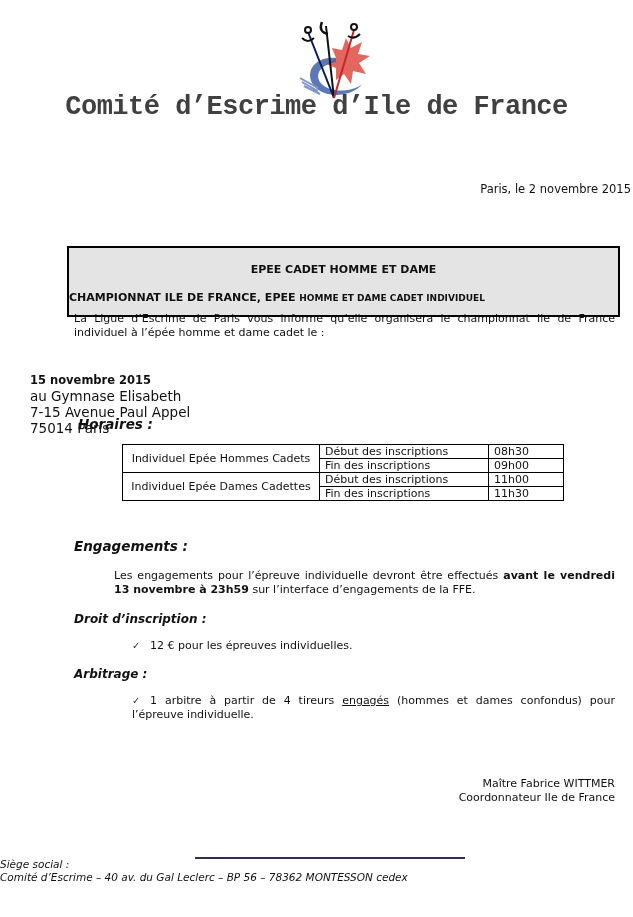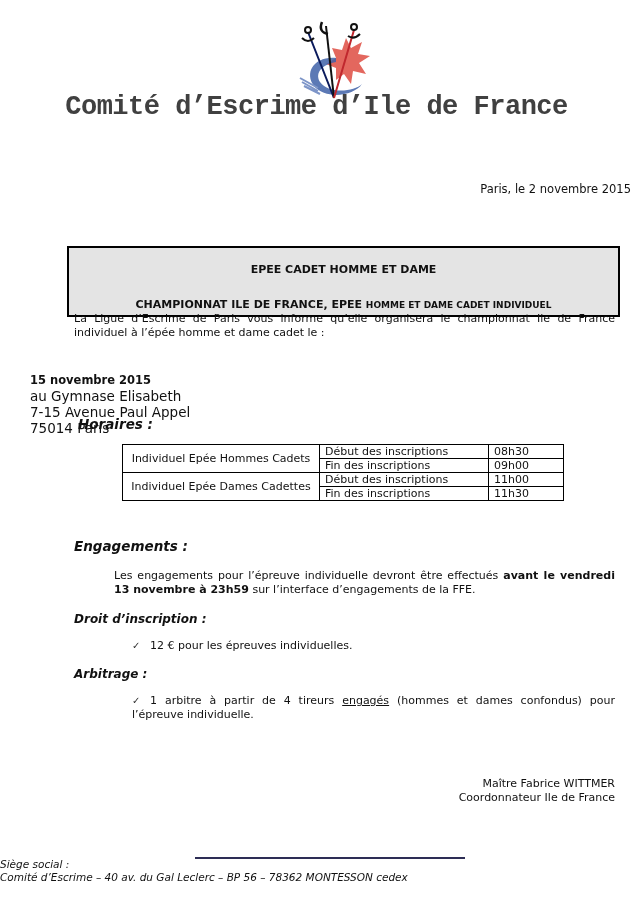--- a/index.html
+++ b/index.html
@@ -11,21 +11,21 @@
   .org-title { left: 0; width: 633px; top: 92px; text-align: center;
                font-family: Liberation Mono, monospace; font-weight: bold;
                font-size: 27px; letter-spacing: -0.5px; color: #404040; }
 
   .date { right: 2px; top: 182px; font-size: 11.5px; }
 
   .title-box { left: 67px; top: 222px; width: 553px; height: 71px;
                background: #e4e4e4; border: 2px solid #000; box-sizing: border-box; margin-top: 24px; }
   .title-line1 { position: absolute; left: 0; right: 0; top: 15px; text-align: center;
                  font-weight: bold; font-size: 11px; }
-  .title-line2 { position: absolute; left: 0; right: 0; top: 50px; text-align: center;
+  .title-line2 { position: absolute; left: 0; right: 0; top: 43px; text-align: left;
                  font-weight: bold; font-size: 11px; }
   .title-line2 .small { font-size: 9px; }
 
   .para { font-size: 11px; line-height: 14px; text-align: justify; }
   .intro { left: 74px; top: 312px; width: 541px; }
 
   .venue { left: 0; width: 633px; top: 373px; }
   .venue-date { font-weight: bold; font-size: 11.5px; line-height: 15px; margin-left: 30px; }
   .venue-line { font-size: 13.5px; line-height: 16px; margin-left: 30px; }
 

